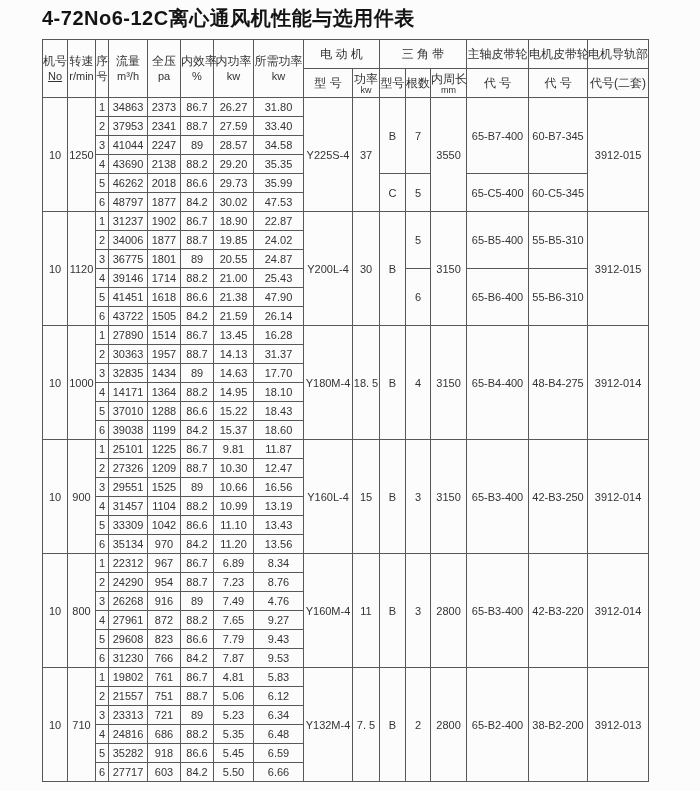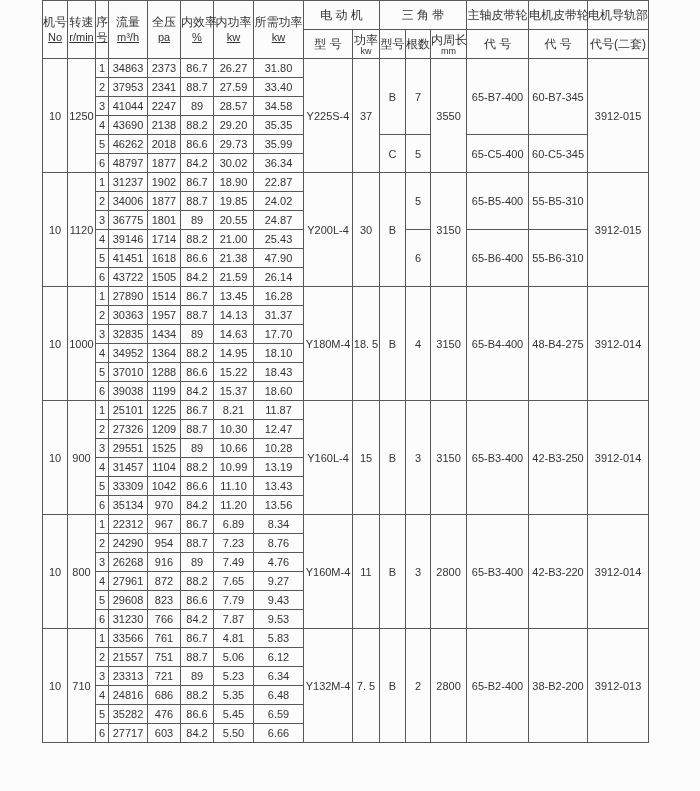--- a/index.html
+++ b/index.html
@@ -22,28 +22,29 @@
   }
   .perf td,.perf th{
     border:1px solid #585858;
     text-align:center;vertical-align:middle;
     padding:0;white-space:nowrap;overflow:visible;
     font-weight:normal;
   }
   .perf thead th{font-size:12px;line-height:1.2;height:28px;color:#333;}
   .perf tbody td{font-size:11px;height:18px;line-height:18px;color:#333;}
   .hl{display:block;font-size:12px;text-align:center;}
-  .hs{display:block;font-size:11px;margin-top:1px;text-decoration:underline;}
+  .hs{display:block;font-size:11px;margin-top:1px;}
   .hs-sm{display:block;font-size:9px;line-height:8px;margin-top:-1px;}
   .ul{text-decoration:underline;}
 </style>
 </head>
 <body>
 
 <div>
+  <div class="page-title">4-72No6-12C离心通风机性能与选用件表</div>
 
   <table class="perf">
     <colgroup>
       <col style="width:25px">
         <col style="width:28px">
         <col style="width:13px">
       <col style="width:39px">
         <col style="width:33px">
         <col style="width:33px">
       <col style="width:40px">
@@ -168,21 +169,21 @@
           <td rowspan="2">5</td>
           <td rowspan="2">65-C5-400</td>
           <td rowspan="2">60-C5-345</td>
         </tr>
         <tr>
           <td>6</td>
           <td>48797</td>
           <td>1877</td>
           <td>84.2</td>
           <td>30.02</td>
-          <td>36.34</td>
+          <td>47.53</td>
         </tr>
         <tr>
           <td rowspan="6">10</td>
           <td rowspan="6">1120</td>
           <td>1</td>
           <td>31237</td>
           <td>1902</td>
           <td>86.7</td>
           <td>18.90</td>
           <td>22.87</td>
@@ -267,21 +268,21 @@
         <tr>
           <td>3</td>
           <td>32835</td>
           <td>1434</td>
           <td>89</td>
           <td>14.63</td>
           <td>17.70</td>
         </tr>
         <tr>
           <td>4</td>
-          <td>34952</td>
+          <td>14171</td>
           <td>1364</td>
           <td>88.2</td>
           <td>14.95</td>
           <td>18.10</td>
         </tr>
         <tr>
           <td>5</td>
           <td>37010</td>
           <td>1288</td>
           <td>86.6</td>
@@ -296,21 +297,21 @@
           <td>15.37</td>
           <td>18.60</td>
         </tr>
         <tr>
           <td rowspan="6">10</td>
           <td rowspan="6">900</td>
           <td>1</td>
           <td>25101</td>
           <td>1225</td>
           <td>86.7</td>
-          <td>8.21</td>
+          <td>9.81</td>
           <td>11.87</td>
           <td rowspan="6">Y160L-4</td>
           <td rowspan="6">15</td>
           <td rowspan="6">B</td>
           <td rowspan="6">3</td>
           <td rowspan="6">3150</td>
           <td rowspan="6">65-B3-400</td>
           <td rowspan="6">42-B3-250</td>
           <td rowspan="6">3912-014</td>
         </tr>
@@ -321,21 +322,21 @@
           <td>88.7</td>
           <td>10.30</td>
           <td>12.47</td>
         </tr>
         <tr>
           <td>3</td>
           <td>29551</td>
           <td>1525</td>
           <td>89</td>
           <td>10.66</td>
-          <td>10.28</td>
+          <td>16.56</td>
         </tr>
         <tr>
           <td>4</td>
           <td>31457</td>
           <td>1104</td>
           <td>88.2</td>
           <td>10.99</td>
           <td>13.19</td>
         </tr>
         <tr>
@@ -409,21 +410,21 @@
           <td>31230</td>
           <td>766</td>
           <td>84.2</td>
           <td>7.87</td>
           <td>9.53</td>
         </tr>
         <tr>
           <td rowspan="6">10</td>
           <td rowspan="6">710</td>
           <td>1</td>
-          <td>33566</td>
+          <td>19802</td>
           <td>761</td>
           <td>86.7</td>
           <td>4.81</td>
           <td>5.83</td>
           <td rowspan="6">Y132M-4</td>
           <td rowspan="6">7. 5</td>
           <td rowspan="6">B</td>
           <td rowspan="6">2</td>
           <td rowspan="6">2800</td>
           <td rowspan="6">65-B2-400</td>
@@ -450,21 +451,21 @@
           <td>4</td>
           <td>24816</td>
           <td>686</td>
           <td>88.2</td>
           <td>5.35</td>
           <td>6.48</td>
         </tr>
         <tr>
           <td>5</td>
           <td>35282</td>
-          <td>476</td>
+          <td>918</td>
           <td>86.6</td>
           <td>5.45</td>
           <td>6.59</td>
         </tr>
         <tr>
           <td>6</td>
           <td>27717</td>
           <td>603</td>
           <td>84.2</td>
           <td>5.50</td>

